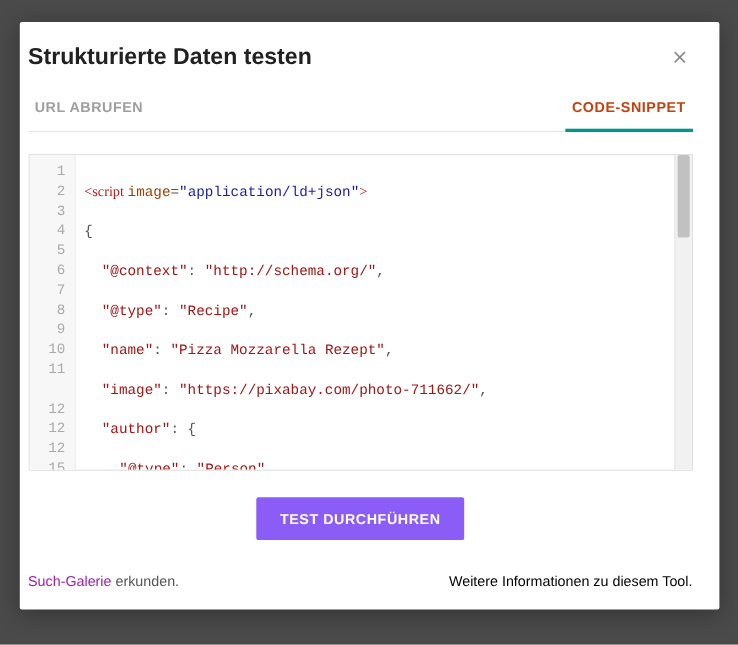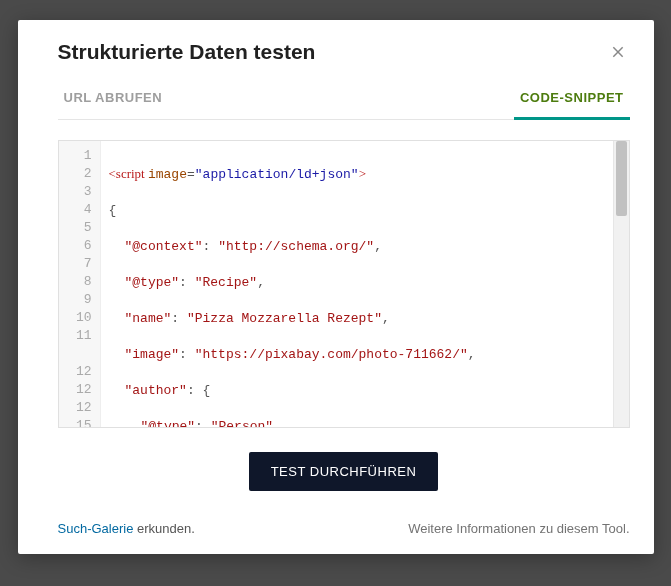--- a/index.html
+++ b/index.html
@@ -11,21 +11,21 @@
   align-items: flex-start;
   padding: 20px 0;
   width: 671px;
   height: 586px;
 }
 .dialog {
   background: #fff;
   width: 636px;
   border-radius: 2px;
   box-shadow: 0 4px 20px rgba(0,0,0,0.3);
-  padding: 20px 24px 18px 40px;
+  padding: 20px 24px 18px 8px;
   position: relative;
 }
 .header {
   display: flex;
   justify-content: space-between;
   align-items: center;
   margin-bottom: 12px;
 }
 .title {
   font-size: 21px;
@@ -52,21 +52,21 @@
   padding: 14px 6px 12px 6px;
   font-size: 13px;
   font-weight: 600;
   letter-spacing: 0.5px;
   color: #9e9e9e;
   cursor: pointer;
   border-bottom: 3px solid transparent;
   margin-bottom: -1px;
 }
 .tab.active {
-  color: #4d7c0f;
+  color: #c2410c;
   border-bottom-color: #009688;
 }
 .editor {
   margin-top: 20px;
   border: 1px solid #e0e0e0;
   height: 288px;
   display: flex;
   font-family: "Courier New", Courier, monospace;
   font-size: 13px;
   overflow: hidden;
@@ -112,39 +112,39 @@
   right: 2px;
   height: 75px;
   background: #c1c1c1;
   border-radius: 2px;
 }
 .action {
   text-align: center;
   margin-top: 24px;
 }
 .run-btn {
-  background: #0f172a;
+  background: #8b5cf6;
   color: #fff;
   border: none;
   padding: 12px 22px;
   font-size: 13px;
-  font-weight: 400;
+  font-weight: 700;
   letter-spacing: 0.5px;
   cursor: pointer;
   border-radius: 2px;
 }
 .footer {
   display: flex;
   justify-content: space-between;
   margin-top: 30px;
   font-size: 13px;
 }
 .footer-left { color: #555; }
-.footer-left .link { color: #0369a1; cursor: pointer; }
-.footer-right { color: #737373; cursor: pointer; }
+.footer-left .link { color: #a21caf; cursor: pointer; }
+.footer-right { color: #000000; cursor: pointer; }
 </style>
 </head>
 <body>
 
 <div class="dialog">
   <div class="header">
     <div class="title">Strukturierte Daten testen</div>
     <div class="close-btn">
       <svg viewBox="0 0 24 24" fill="none" stroke="currentColor" stroke-width="2.2">
           <line x1="5" y1="5" x2="19" y2="19"></line>

